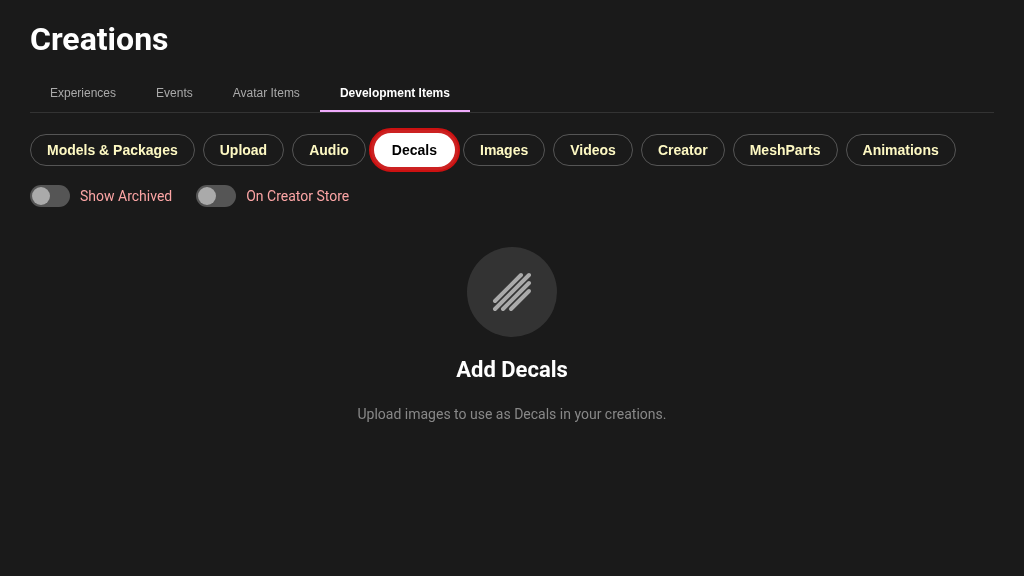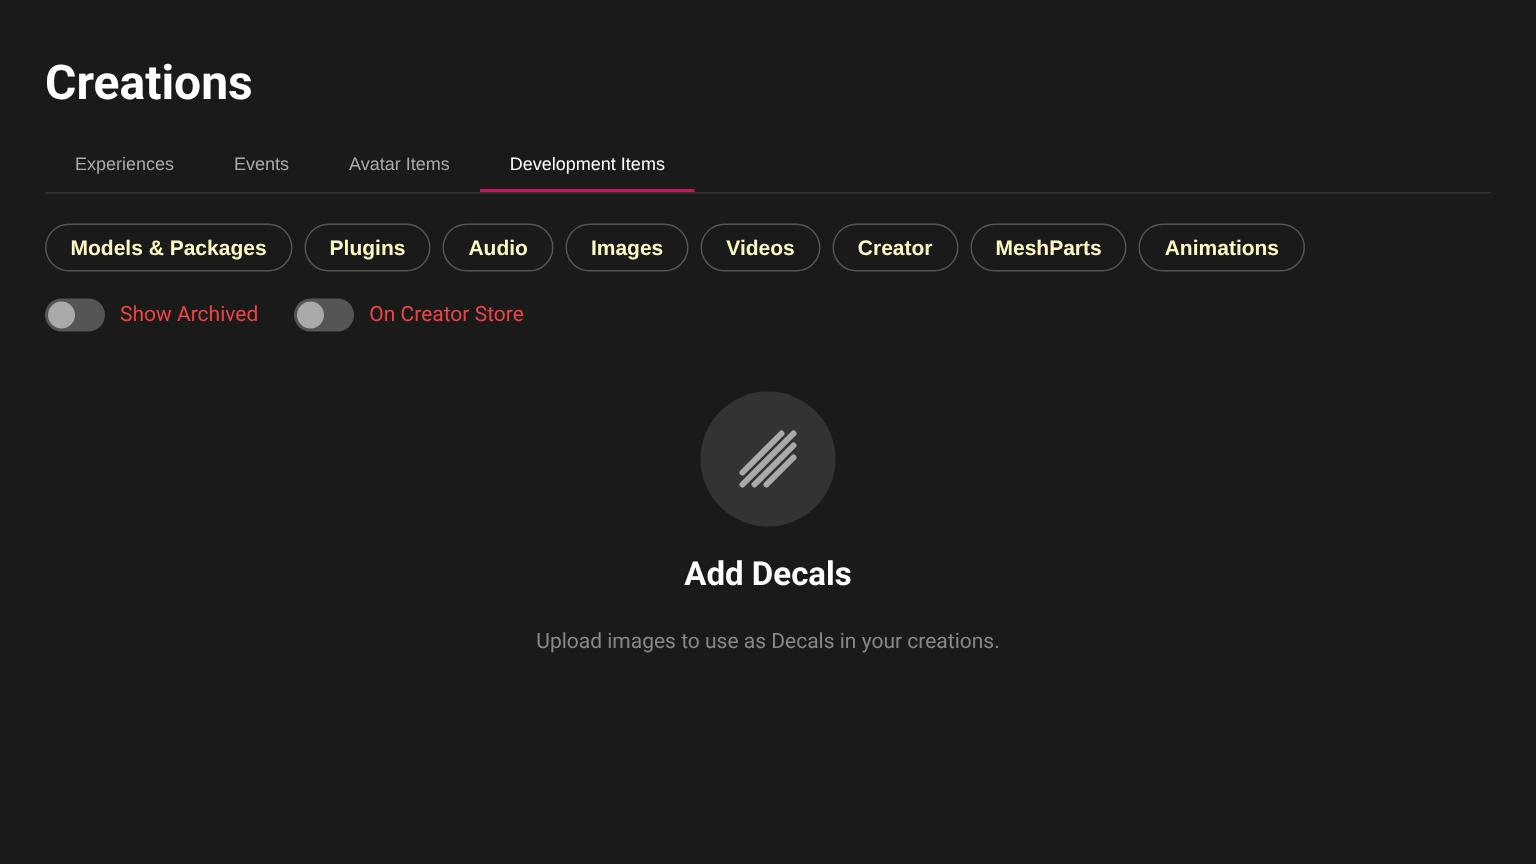--- a/index.html
+++ b/index.html
@@ -10,21 +10,21 @@
       font-family: -apple-system, BlinkMacSystemFont, 'Segoe UI', Roboto, sans-serif;
       width: 1024px;
       height: 576px;
       overflow: hidden;
     }
 
     .page {
       width: 1024px;
       height: 576px;
       background: #1a1a1a;
-      padding: 36px 30px;
+      padding: 20px 30px;
     }
 
     .page-title {
       font-size: 32px;
       font-weight: 700;
       color: #ffffff;
       margin-bottom: 18px;
     }
 
     .top-tabs {
@@ -44,22 +44,22 @@
       white-space: nowrap;
       background: none;
       border-top: none;
       border-left: none;
       border-right: none;
       font-weight: 400;
     }
 
     .top-tab.active {
       color: #ffffff;
-      border-bottom: 2px solid #be185d;
-      font-weight: 400;
+      border-bottom: 2px solid #f0abfc;
+      font-weight: 700;
       text-align: center;
     }
 
     .sub-tabs {
       display: flex;
       flex-wrap: nowrap;
       gap: 8px;
       margin-bottom: 18px;
       align-items: center;
     }
@@ -107,21 +107,21 @@
       align-items: center;
       gap: 24px;
       margin-bottom: 30px;
     }
 
     .toggle-item {
       display: flex;
       align-items: center;
       gap: 10px;
       font-size: 14px;
-      color: #ef4444;
+      color: #fca5a5;
     }
 
     .toggle-switch {
       width: 40px;
       height: 22px;
       background: #555;
       border-radius: 11px;
       position: relative;
       cursor: pointer;
       flex-shrink: 0;
@@ -183,22 +183,25 @@
 
   <nav class="top-tabs">
     <button class="top-tab">Experiences</button>
     <button class="top-tab">Events</button>
     <button class="top-tab">Avatar Items</button>
     <button class="top-tab active">Development Items</button>
   </nav>
 
   <div class="sub-tabs">
     <button class="sub-tab">Models &amp; Packages</button>
-    <button class="sub-tab">Plugins</button>
+    <button class="sub-tab">Upload</button>
     <button class="sub-tab">Audio</button>
+    <div class="decal-active-wrapper">
+      <button class="sub-tab active">Decals</button>
+    </div>
     <button class="sub-tab">Images</button>
     <button class="sub-tab">Videos</button>
     <button class="sub-tab">Creator</button>
     <button class="sub-tab">MeshParts</button>
     <button class="sub-tab">Animations</button>
   </div>
 
   <div class="toggle-row">
     <div class="toggle-item">
       <div class="toggle-switch">

